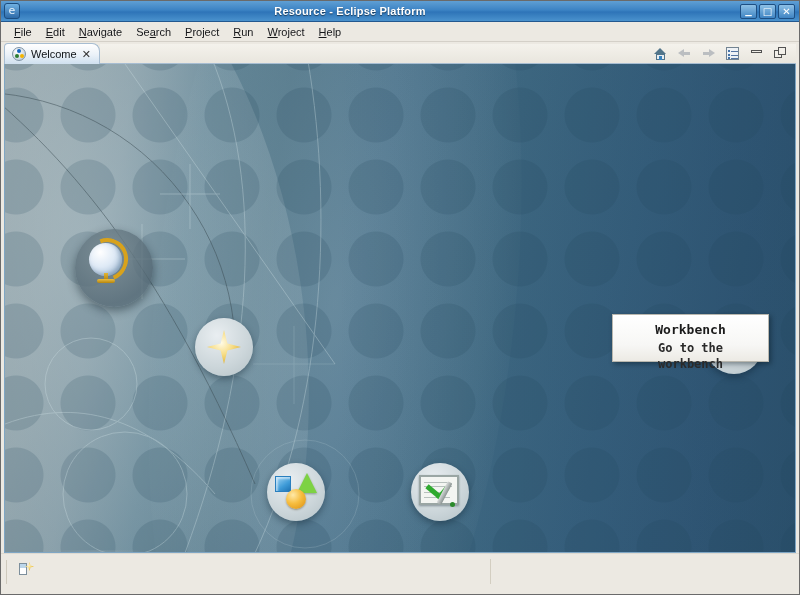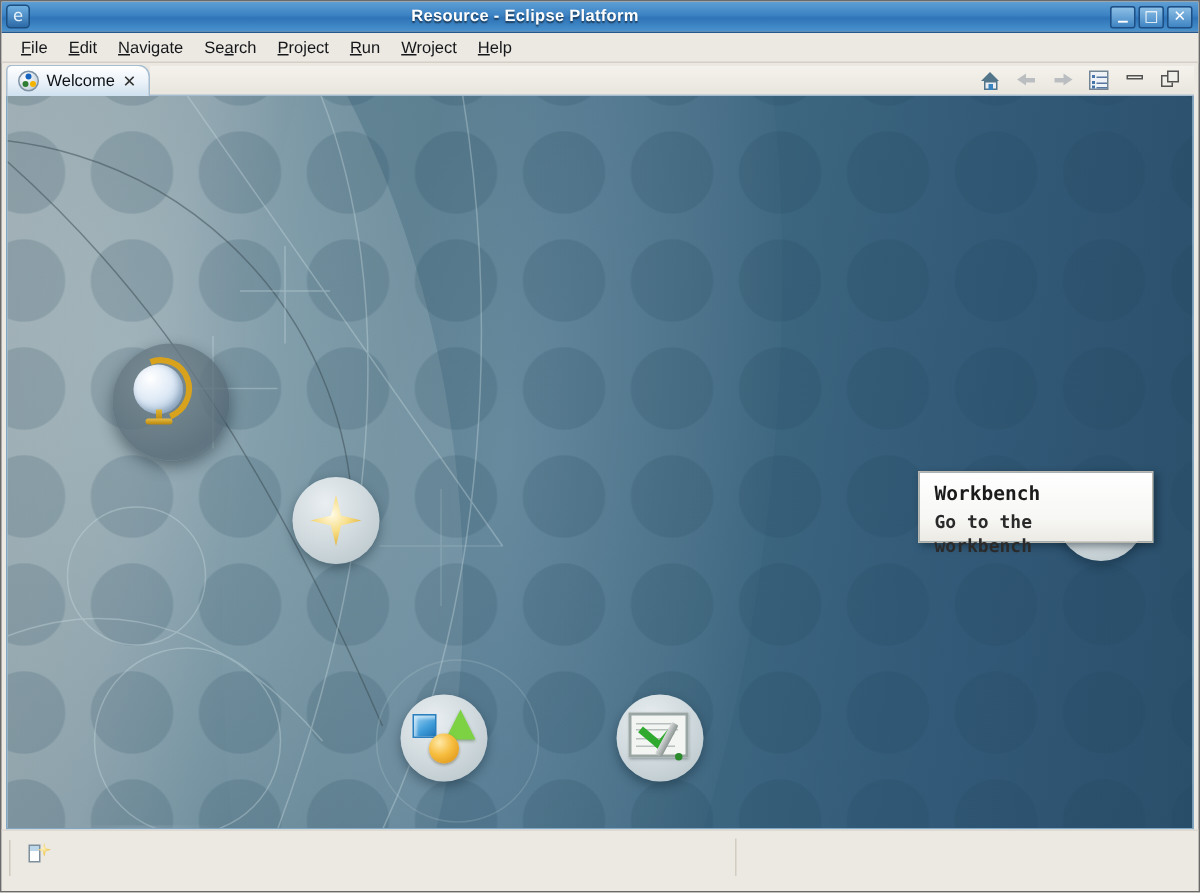--- a/index.html
+++ b/index.html
@@ -73,21 +73,21 @@
     font-size: 11px; color: #16171a;
     padding: 2px 7px;
     cursor: default;
     white-space: nowrap;
   }
   .menuitem u { text-decoration: underline; }
 
   
   .editor-area {
     position: absolute; left: 3px; top: 42px;
-    width: 792px; height: 510px;
+    width: 792px; height: 510px; text-align: center;
   }
   .tabrow {
     position: relative;
     height: 21px;
     display: flex; align-items: flex-end;
   }
   .tab {
     position: relative;
     height: 21px;
     display: flex; align-items: center;

